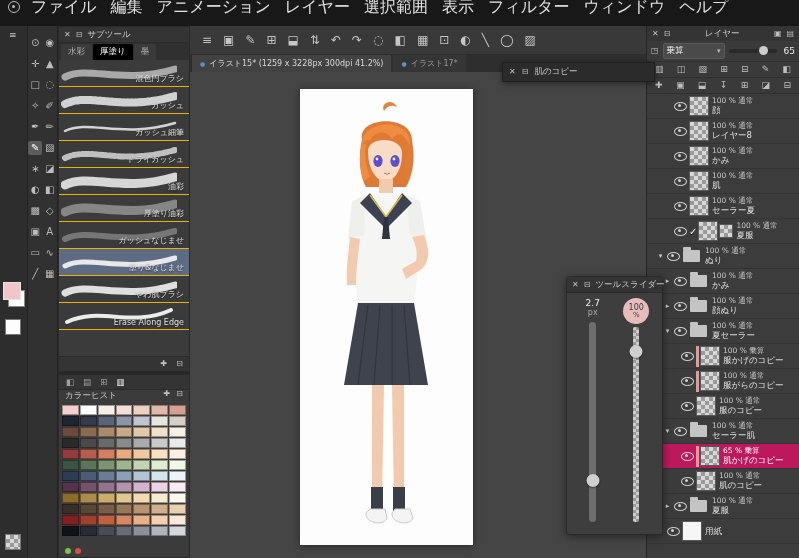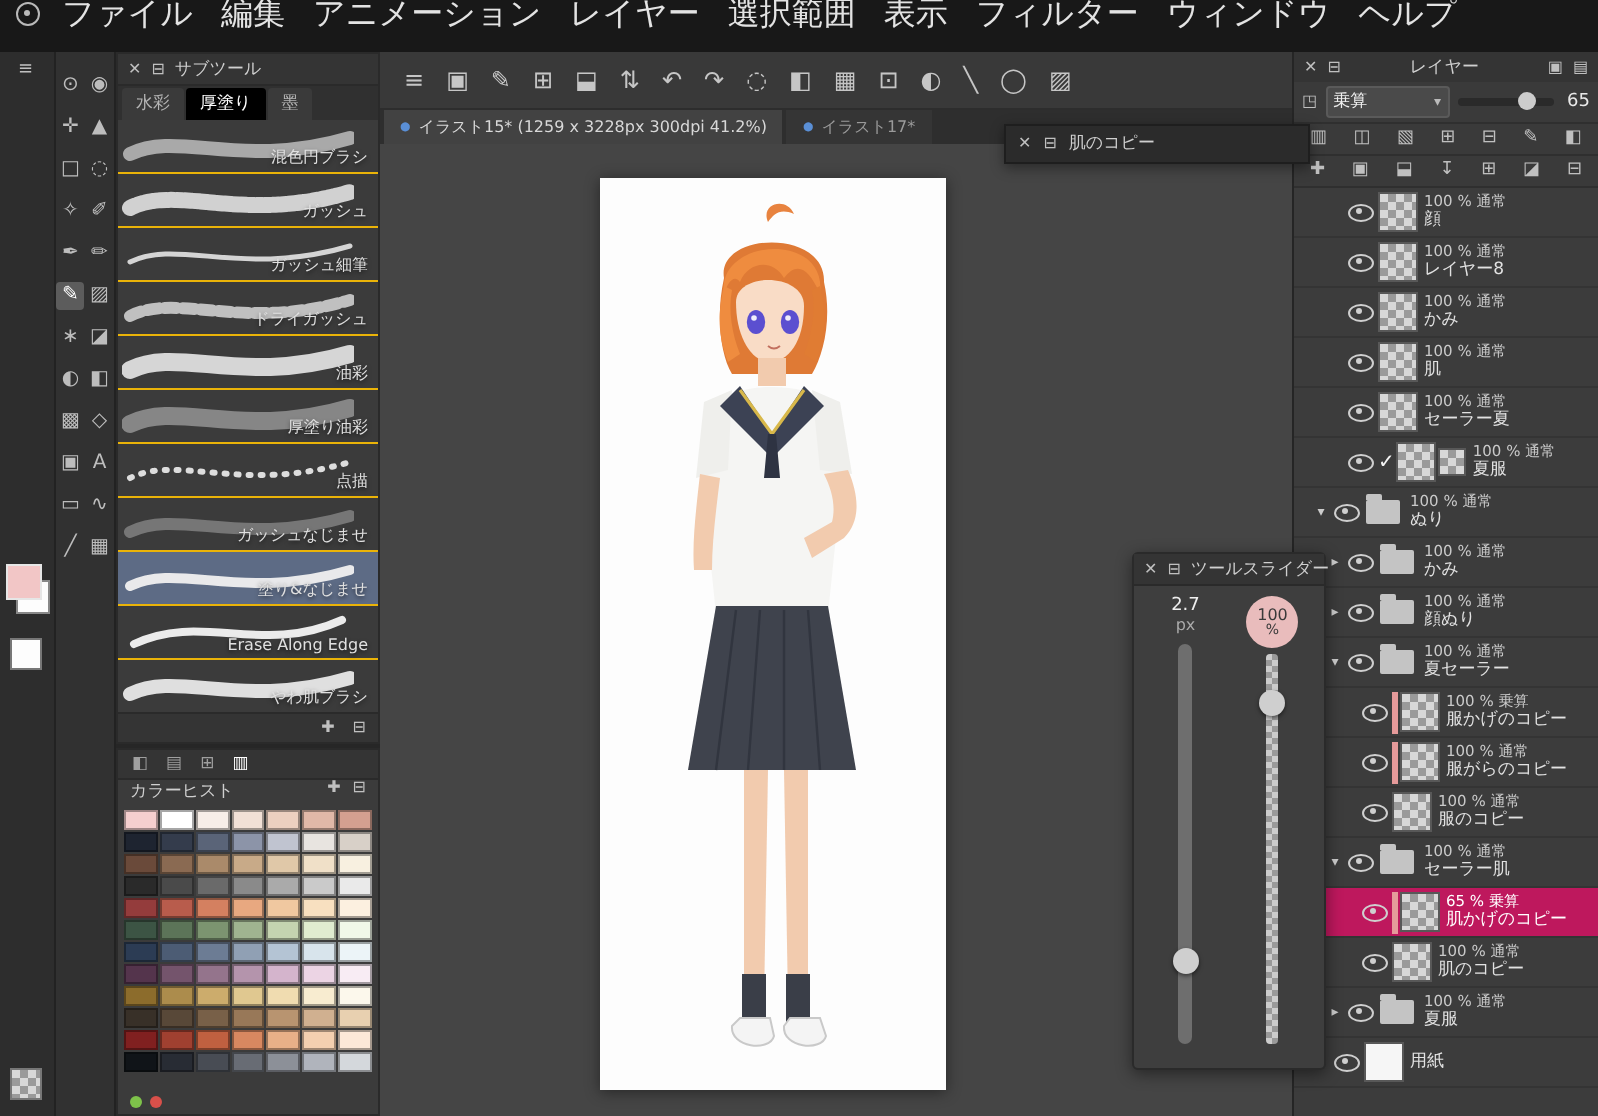--- a/index.html
+++ b/index.html
@@ -233,47 +233,41 @@
           <span class="brush-label">油彩</span>
         </div>
         <div class="brush-item">
           <svg width="116" height="24" viewBox="0 0 116 24">
             <path d="M4,16 C28,4 60,24 114,8" fill="none" stroke="#8f8f8f" stroke-width="9" stroke-linecap="round" opacity="0.9"></path>
           </svg>
           <span class="brush-label">厚塗り油彩</span>
         </div>
         <div class="brush-item">
           <svg width="116" height="24" viewBox="0 0 116 24">
-            <path d="M4,16 C28,4 60,24 114,8" fill="none" stroke="#e6e6e6" stroke-width="3" stroke-linecap="round" opacity="0.95" stroke-dasharray="1 5"></path>
-          </svg>
-          <span class="brush-label">点描</span>
-        </div>
-        <div class="brush-item">
-          <svg width="116" height="24" viewBox="0 0 116 24">
             <path d="M4,16 C28,4 60,24 114,8" fill="none" stroke="#cfcfcf" stroke-width="6" stroke-linecap="round" opacity="0.4"></path>
           </svg>
           <span class="brush-label">ガッシュなじませ</span>
         </div>
         <div class="brush-item selected">
           <svg width="116" height="24" viewBox="0 0 116 24">
             <path d="M4,16 C28,4 60,24 114,8" fill="none" stroke="#f0f0f0" stroke-width="5" stroke-linecap="round" opacity="0.95"></path>
           </svg>
           <span class="brush-label">塗り&amp;なじませ</span>
         </div>
         <div class="brush-item">
           <svg width="116" height="24" viewBox="0 0 116 24">
+            <path d="M4,16 C28,4 60,24 114,8" fill="none" stroke="#f2f2f2" stroke-width="7" stroke-linecap="round" opacity="0.9"></path>
+          </svg>
+          <span class="brush-label">やわ肌ブラシ</span>
+        </div>
+        <div class="brush-item">
+          <svg width="116" height="24" viewBox="0 0 116 24">
             <path d="M6,18 C40,2 70,24 110,6" fill="none" stroke="#f4f4f4" stroke-width="4" stroke-linecap="round" opacity="0.95"></path>
           </svg>
           <span class="brush-label">Erase Along Edge</span>
-        </div>
-        <div class="brush-item">
-          <svg width="116" height="24" viewBox="0 0 116 24">
-            <path d="M4,16 C28,4 60,24 114,8" fill="none" stroke="#f2f2f2" stroke-width="7" stroke-linecap="round" opacity="0.9"></path>
-          </svg>
-          <span class="brush-label">やわ肌ブラシ</span>
         </div>
       </div>
     <div class="panel-foot">
       <span class="glyph xs">✚</span>
       <span class="glyph xs">⊟</span>
     </div>
   </div>
 
   <div class="color-panel">
     <div class="color-tabs" id="color-tabs">

